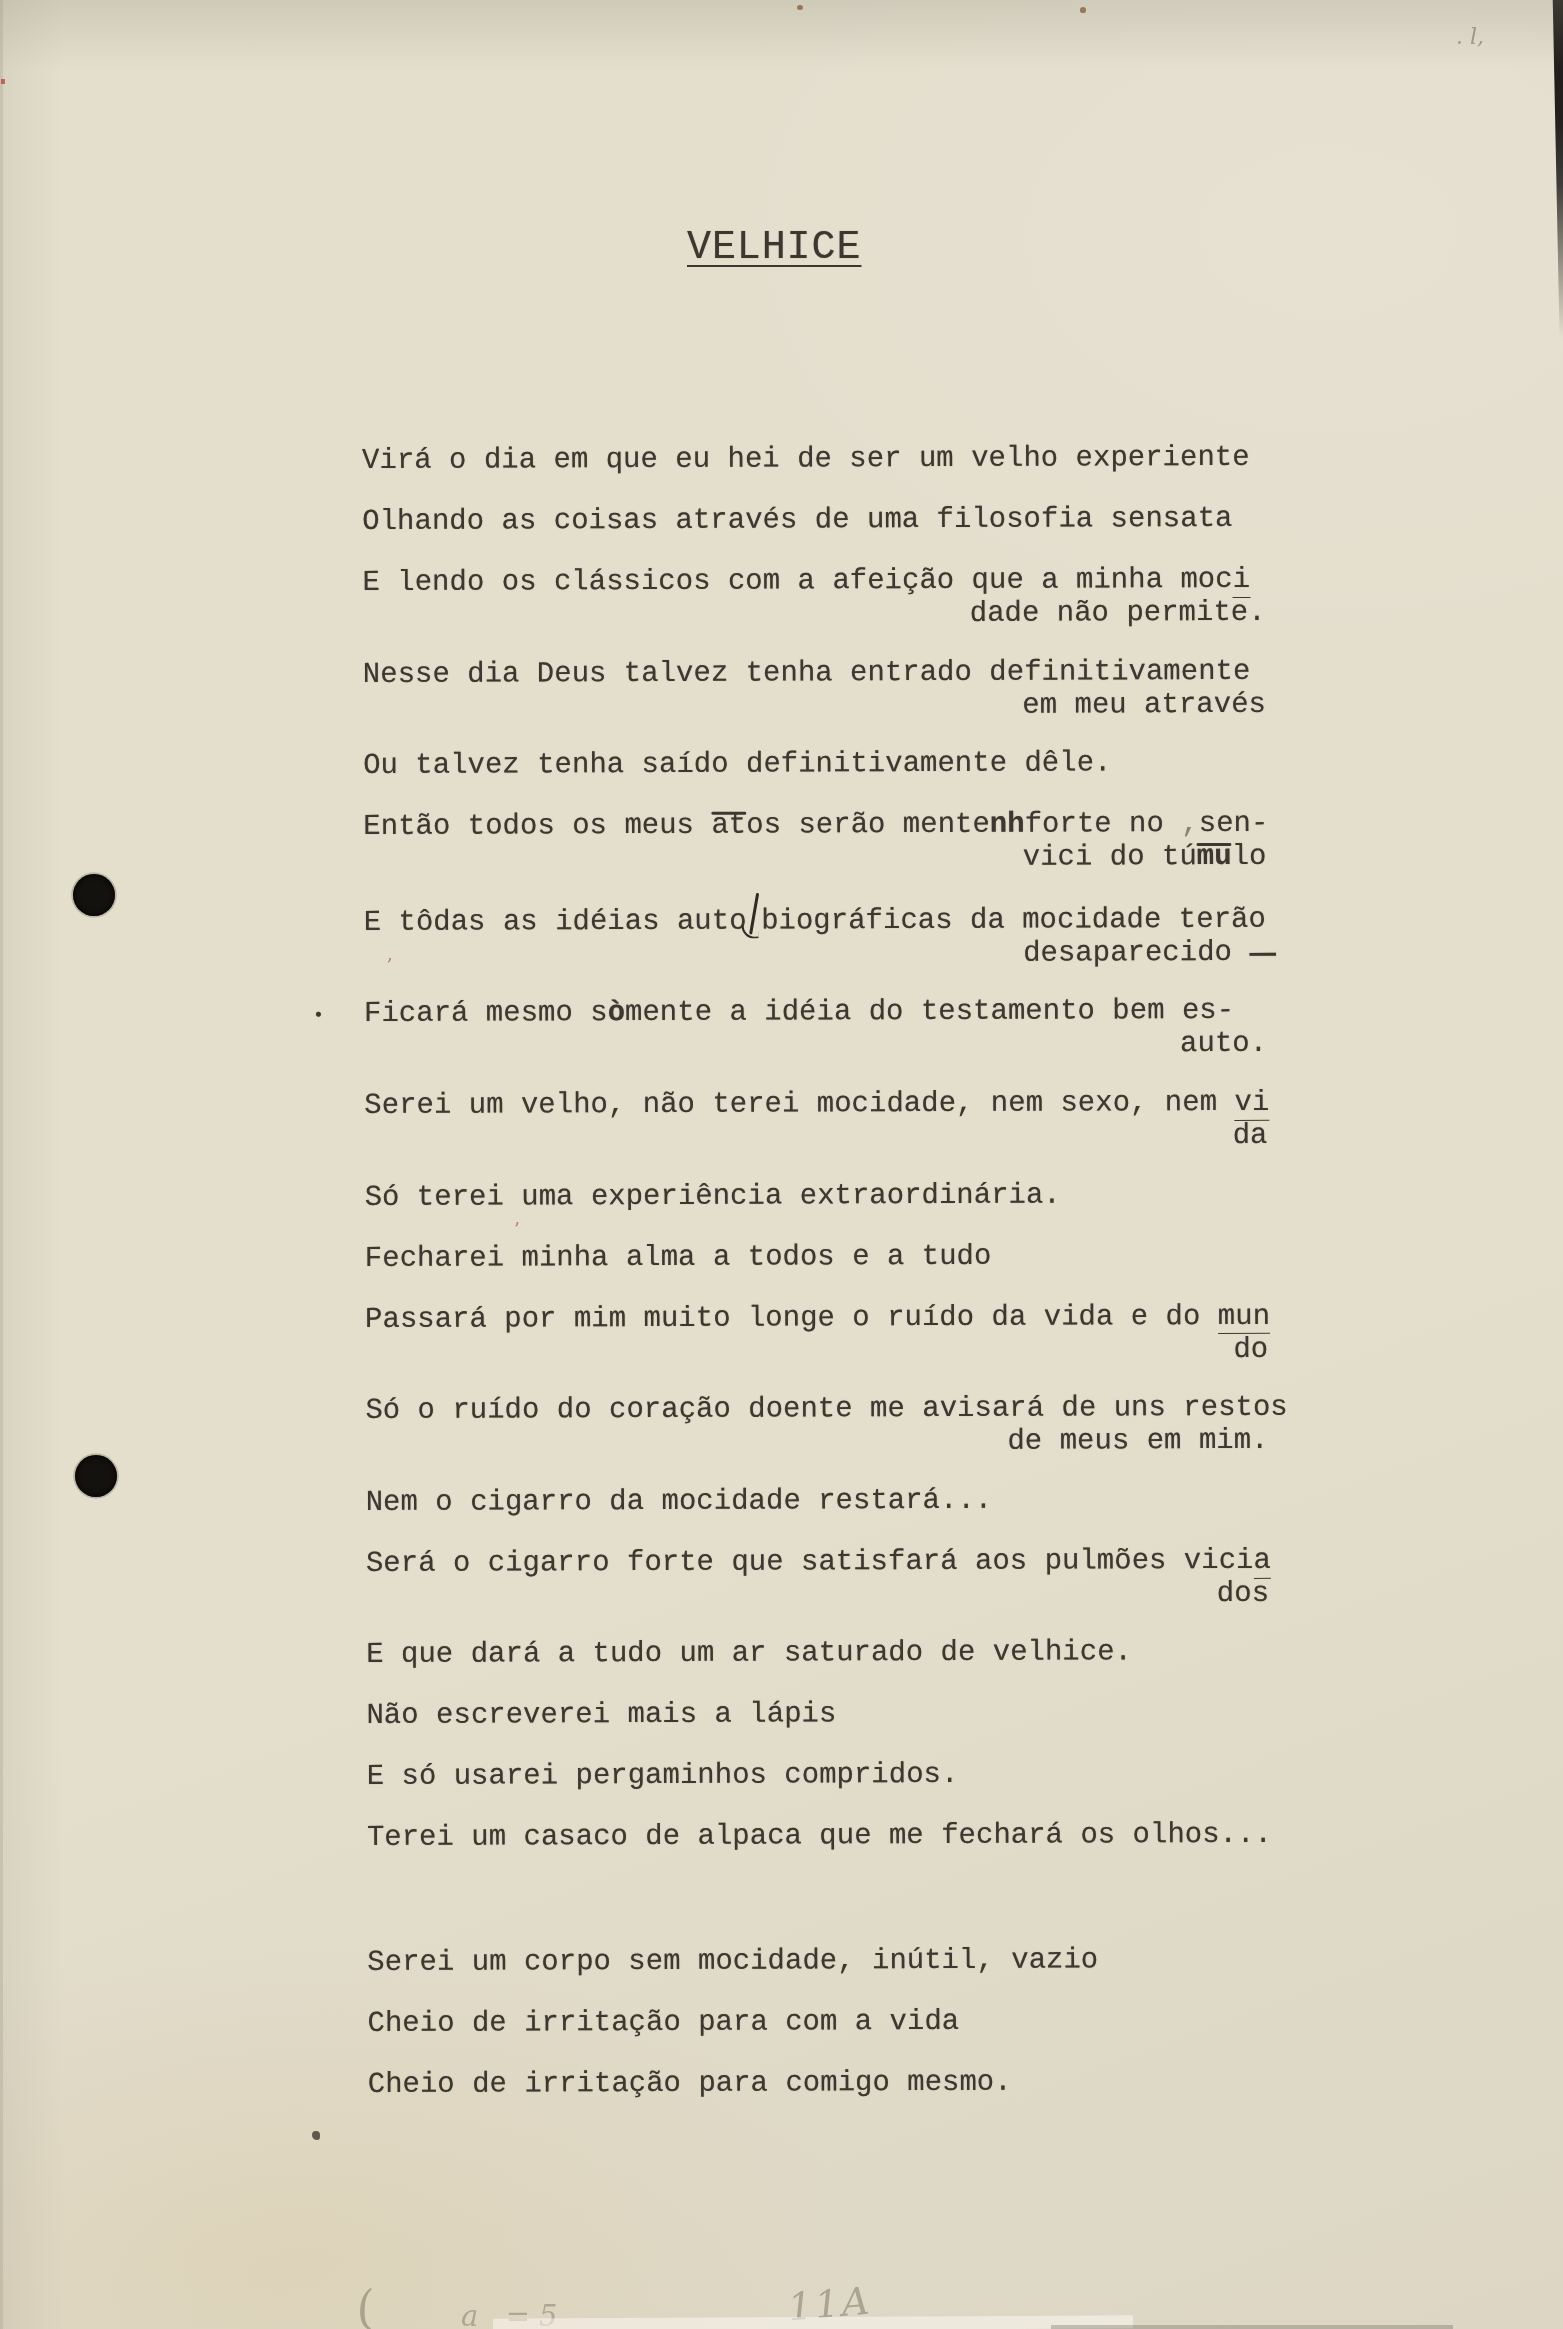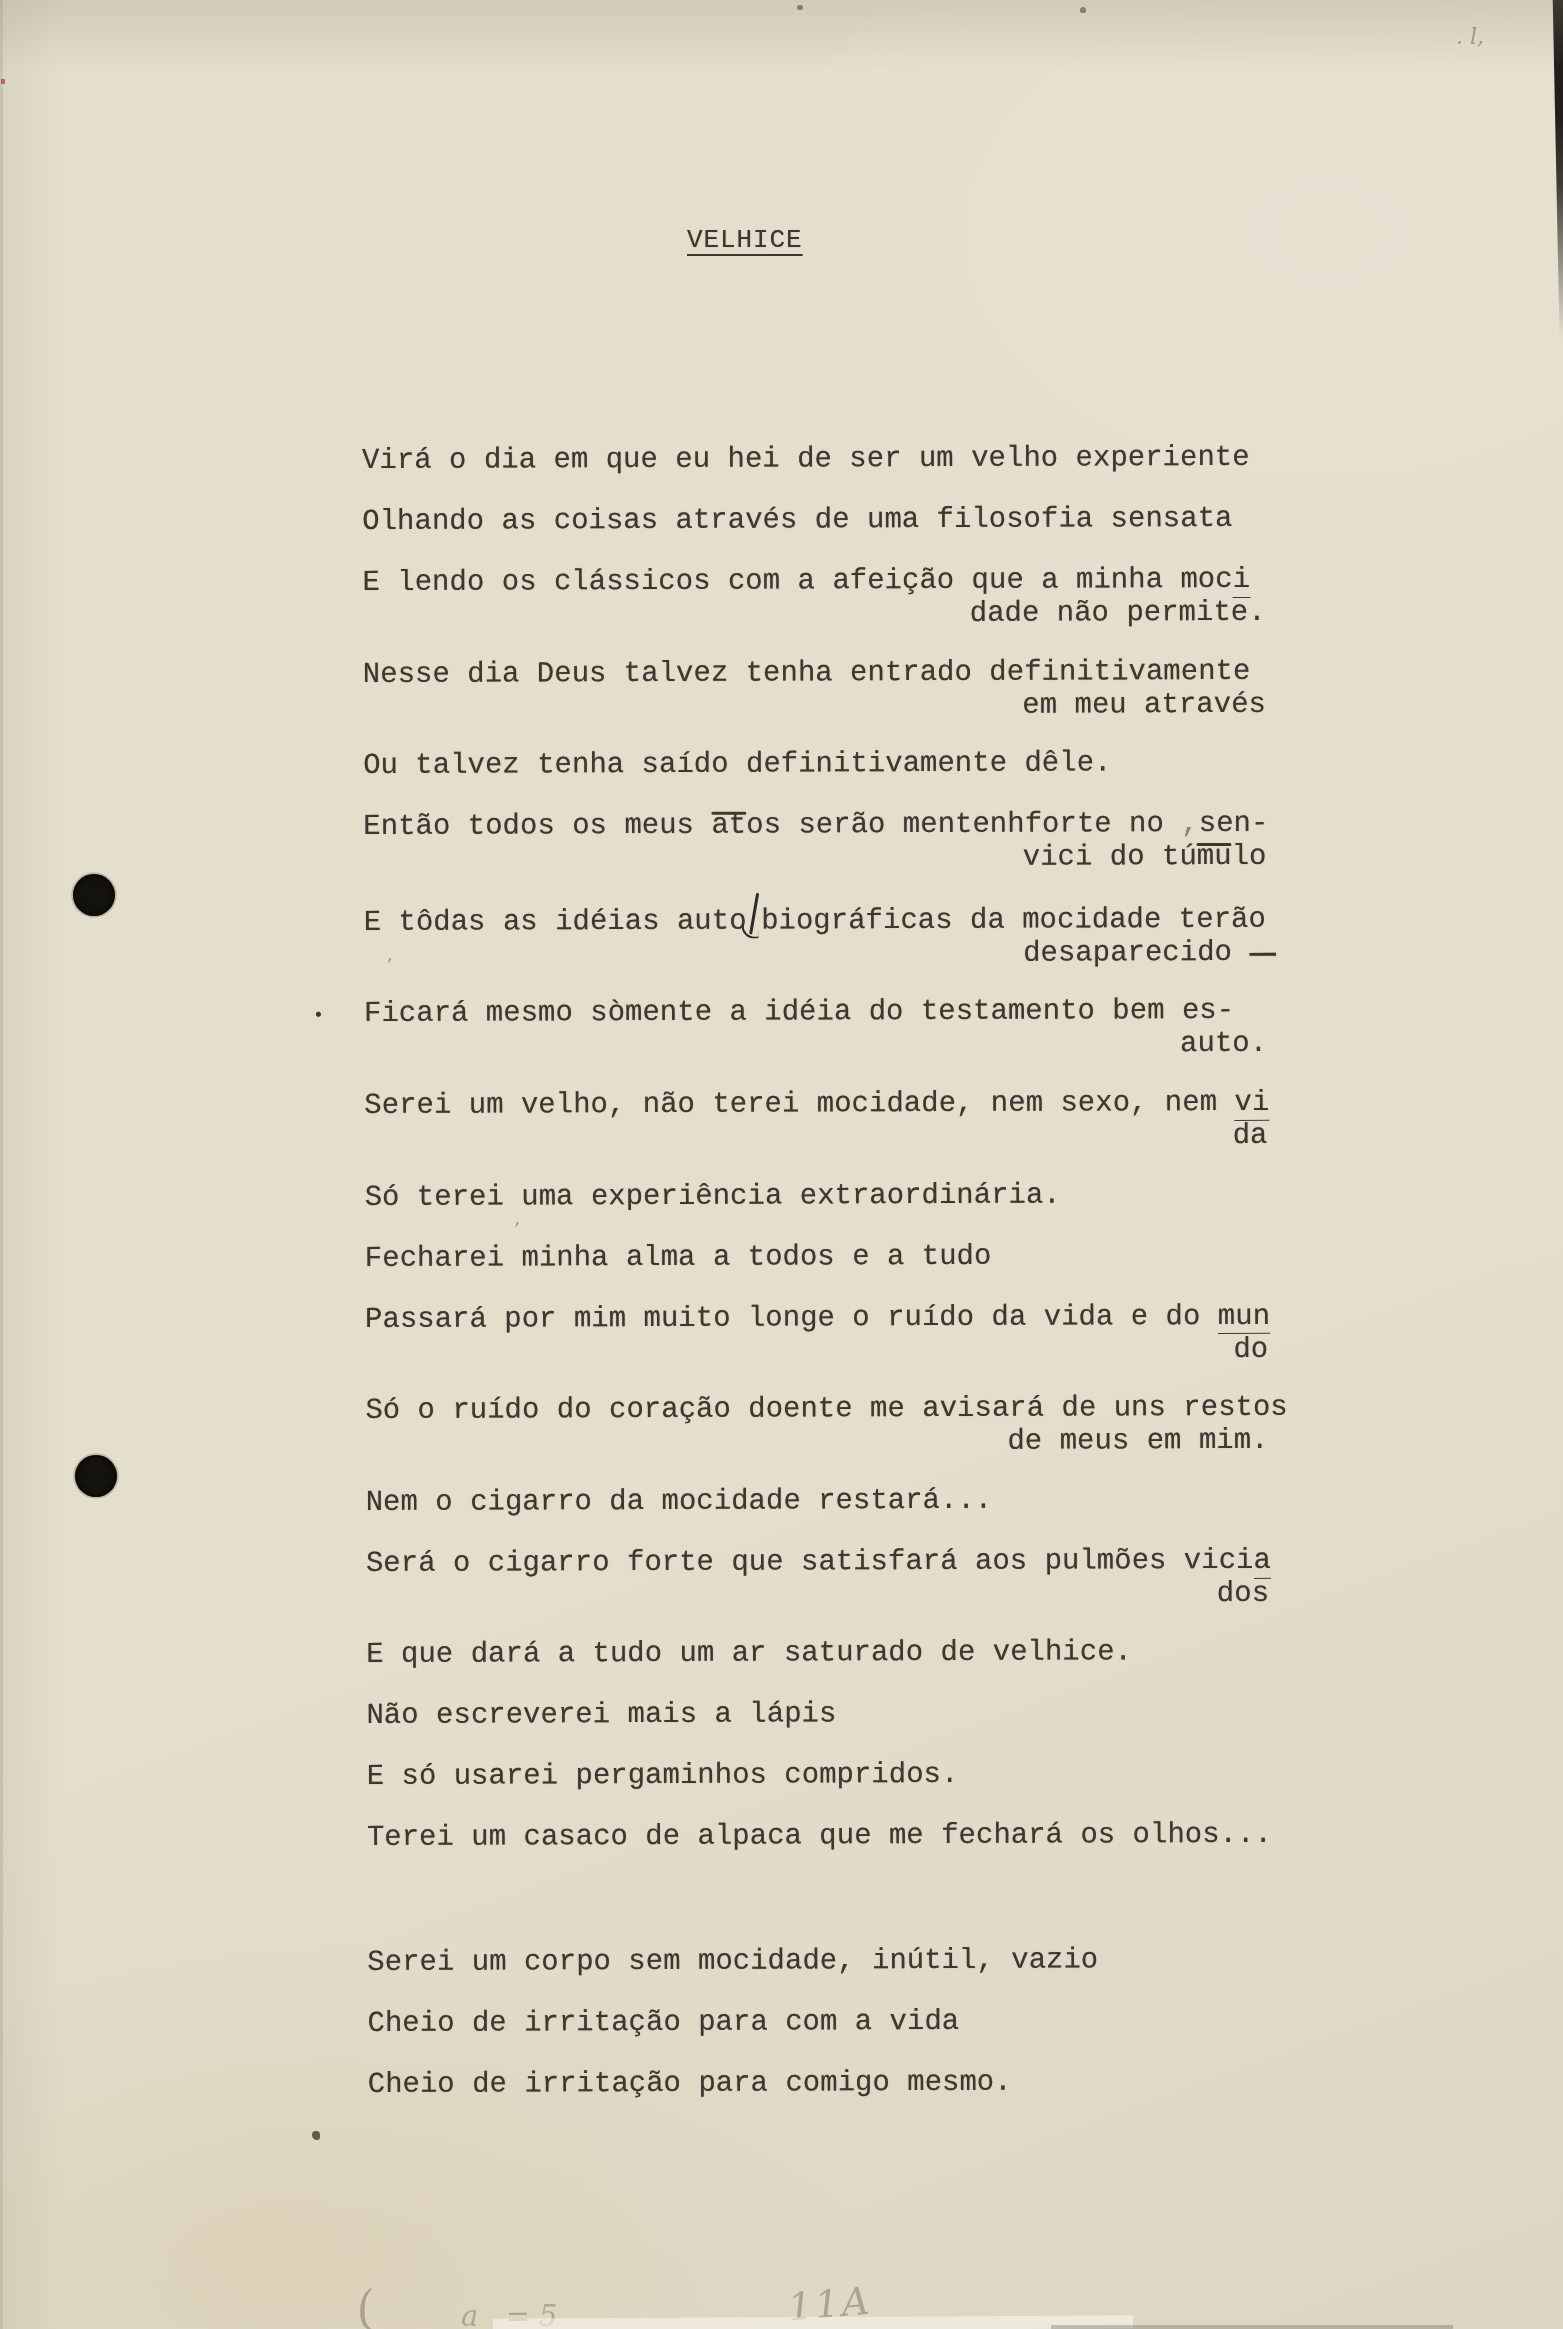--- a/index.html
+++ b/index.html
@@ -42,42 +42,42 @@
     position:absolute;width:42px;height:42px;border-radius:50%;
     background:var(--hole,#14120e);
     box-shadow:0 0 0 1.8px rgba(95,90,74,.30), inset 0 0 6.4px #000;
   }
   #hole-top{left:73px;top:874px;}
   #hole-bottom{left:75px;top:1455px;}
 
   
   .poem-title{
     position:absolute;left:687px;top:225px;
-    font-size:26px;letter-spacing:0.9px;color:var(--ink,#3c3830);
+    font-size:40px;letter-spacing:0.9px;color:var(--ink,#3c3830);
     text-decoration:underline;text-decoration-thickness:1.8px;text-underline-offset:7.3px;
     text-shadow:0 0 0.9px rgba(55,50,42,.55);
   }
 
   
   .poem{
     position:absolute;left:362px;top:444px;width:903px;
     font-size:29px;color:var(--ink,#3c3830);
     text-shadow:0 0 0.9px rgba(55,50,42,.5);
     transform:rotate(-0.2deg);transform-origin:top left;
   }
   .line{position:relative;white-space:pre;line-height:33px;min-height:33px;}
   .line.main{margin-top:28px;}
   .line.cont{margin-top:0;text-align:right;}
   .cont + .line.main{margin-top:25.6px;}
   .line.gap{margin-top:92px;}
   .line:first-child{margin-top:0;}
 
   .seg{}
   .seg-u{border-bottom:1.8px solid currentColor;padding-bottom:0.9px;}
-  .seg-b{font-weight:normal;}
+  .seg-b{font-weight:bold;}
   .seg-o{position:relative;display:inline-block;}
   .seg-o::after{content:"";position:absolute;left:0;right:0;top:2.7px;height:2.7px;background:currentColor;border-radius:1.8px;}
   .seg-bullet{position:absolute;left:-51px;top:1.8px;font-size:18.3px;}
   .seg-dash{font-weight:bold;display:inline-block;transform:scaleX(1.5) translateY(1.8px);transform-origin:left center;}
   .seg-stray{opacity:.55;}
   .seg-hw{display:inline-block;width:14.6px;height:37px;position:relative;vertical-align:-9.1px;}
   .seg-hw::before{content:"";position:absolute;left:6.4px;top:-7.3px;width:2.7px;height:42px;background:#2e2a25;transform:rotate(10deg);border-radius:1.8px;}
   .seg-hw::after{content:"";position:absolute;left:-4.6px;top:24px;width:14.6px;height:12px;border:2.7px solid #2e2a25;border-top:none;border-right:none;border-radius:0 0 0 12.8px;}
 
   

